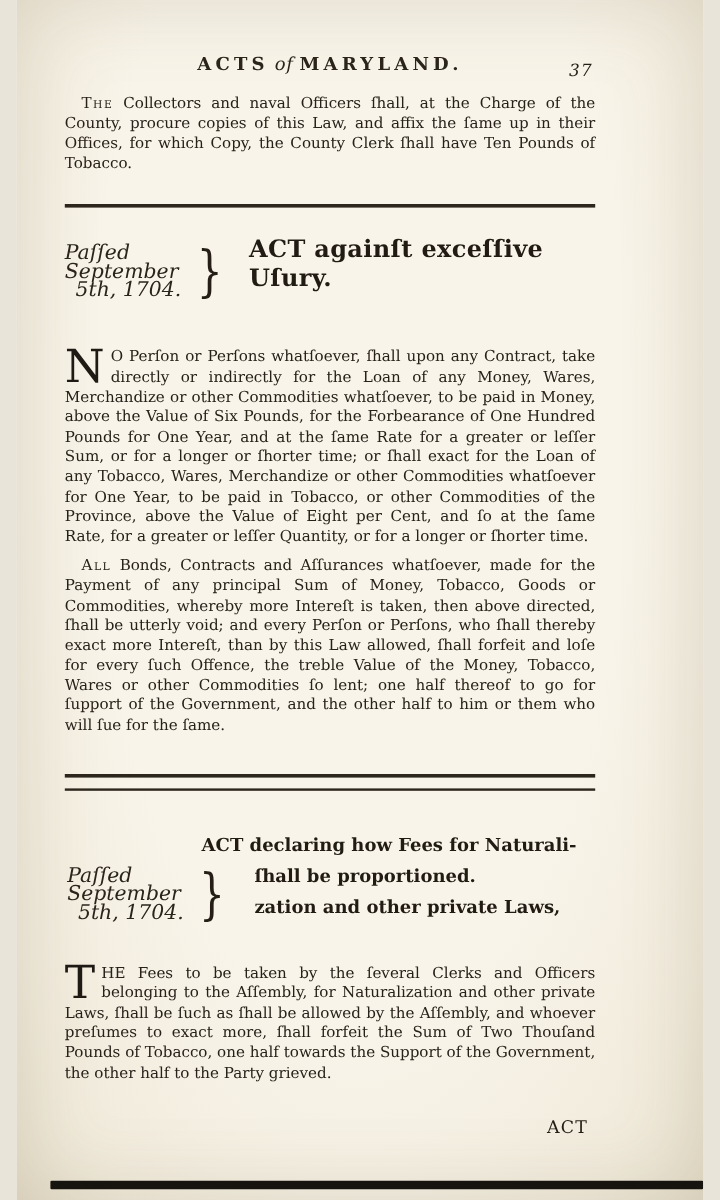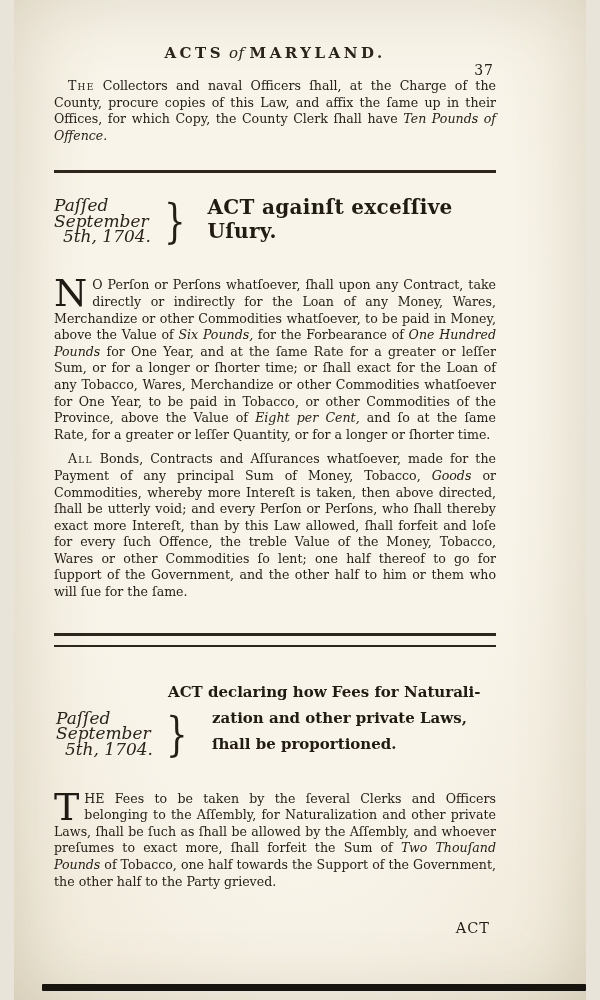--- a/index.html
+++ b/index.html
@@ -27,36 +27,37 @@
   }
   .running-title .of {
     font-style: italic;
     font-weight: normal;
     letter-spacing: 0.5px;
     margin: 0 5px;
   }
   .page-number {
     position: absolute;
     right: 2px;
-    top: 18px;
+    top: 7px;
     font-size: 14px;
+    font-style: italic;
     letter-spacing: 1px;
   }
 
   
   .body-par {
     margin: 0;
     font-size: 12.6px;
     line-height: 16.6px;
     text-align: justify;
     color: #27211a;
   }
   .indent { text-indent: 14px; }
   .lead { font-variant: small-caps; letter-spacing: 1.2px; }
-  .it { font-style: italic; }
+  .it { }
   .dropcap {
     float: left;
     font-size: 38px;
     line-height: 31px;
     padding: 1px 5px 0 0;
     color: #1f1a13;
   }
 
   
   .rule { height: 3px; background: #2c261d; margin: 26px 0 22px 0; }
@@ -82,21 +83,21 @@
   .margin-note .mn-l2 { text-align: center; }
   .brace {
     font-size: 40px;
     line-height: 40px;
     transform: scaleY(1.15) scaleX(0.85);
     margin: 0 12px 0 2px;
     color: #241e16;
     flex: none;
   }
   .act-title {
-    margin: 0 0 4px 8px;
+    margin: 0 0 16px 8px;
     font-size: 20px;
     font-weight: bold;
     letter-spacing: 0.3px;
     color: #211b13;
   }
 
   
   .act2 { position: relative; margin-top: 32px; min-height: 80px; }
   .act2 .note-wrap {
     position: absolute;
@@ -141,21 +142,21 @@
 <body>
 
 <div class="page">
   <div class="content">
 
     <header class="page-header">
       <div class="running-title"><span>ACTS</span><span class="of">of</span><span>MARYLAND.</span></div>
       <div class="page-number">37</div>
     </header>
 
-    <p class="body-par indent"><span class="lead">The</span><span> Collectors and naval Officers ſhall, at the Charge of the County, procure copies of this Law, and affix the ſame up in their Offices, for which Copy, the County Clerk ſhall have </span><span class="it">Ten Pounds</span><span class="it"> of </span><span class="it">Offence.</span></p>
+    <p class="body-par indent"><span class="lead">The</span><span> Collectors and naval Officers ſhall, at the Charge of the County, procure copies of this Law, and affix the ſame up in their Offices, for which Copy, the County Clerk ſhall have </span><span class="it">Ten Pounds</span><span class="it"> of </span><span class="it">Tobacco.</span></p>
 
     <div class="rule"></div>
 
     <section class="act1">
       <div class="margin-note">
         <div class="mn-l1">Paſſed September</div>
         <div class="mn-l2">5th, 1704.</div>
       </div>
       <div class="brace">}</div>
       <h2 class="act-title">ACT againſt exceſſive Uſury.</h2>
@@ -173,22 +174,22 @@
     <section class="act2">
       <div class="note-wrap">
         <div class="margin-note">
           <div class="mn-l1">Paſſed September</div>
           <div class="mn-l2">5th, 1704.</div>
         </div>
         <div class="brace">}</div>
       </div>
       <h2 class="act-title2">
         <div class="t-l1">ACT declaring how Fees for Naturali-</div>
+        <div>ſhall be proportioned.</div>
         <div>zation and other private Laws,</div>
-        <div>ſhall be proportioned.</div>
       </h2>
     </section>
 
     <p class="body-par paraT-gap"><span class="dropcap">T</span><span>HE Fees to be taken by the ſeveral Clerks and Officers belonging to the Aſſembly, for Naturalization and other private Laws, ſhall be ſuch as ſhall be allowed by the Aſſembly, and whoever preſumes to exact more, ſhall forfeit the Sum of </span><span class="it">Two Thouſand Pounds</span><span> of Tobacco, one half towards the Support of the Government, the other half to the Party grieved.</span></p>
 
     <div class="catchword">ACT</div>
 
   </div>
 
   <div class="scan-edge-bar"></div>

